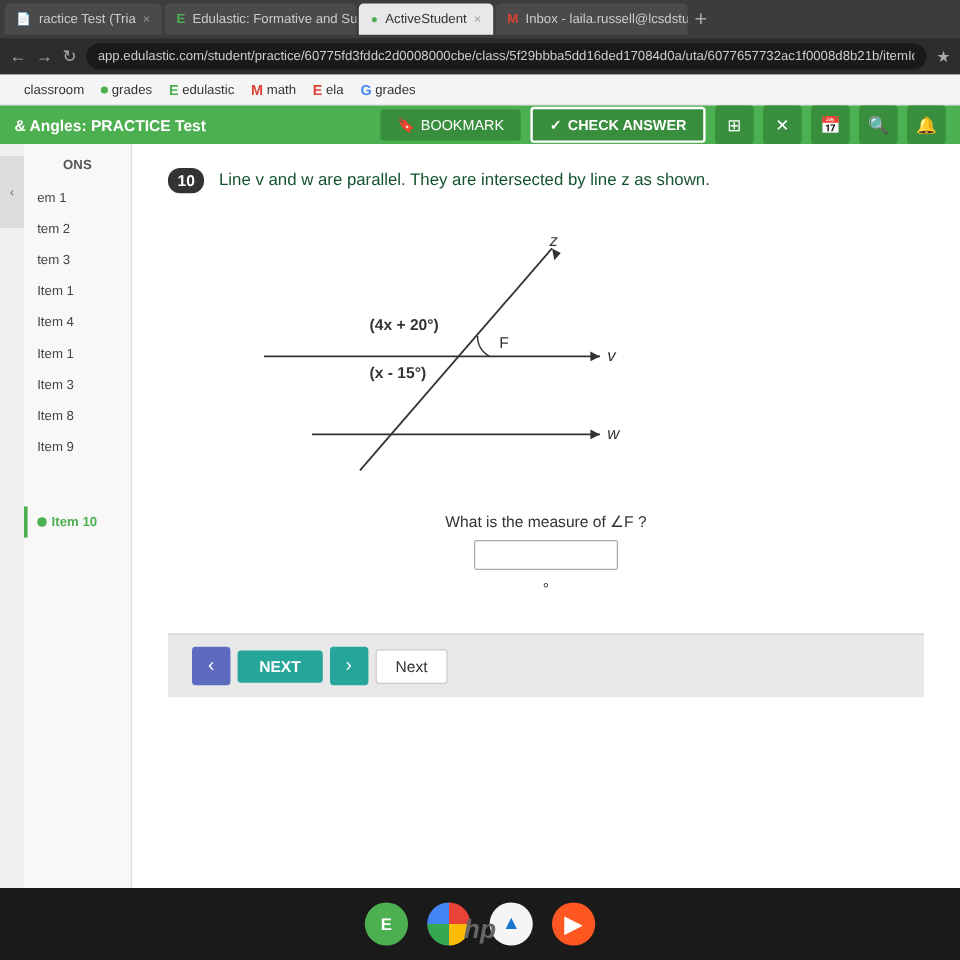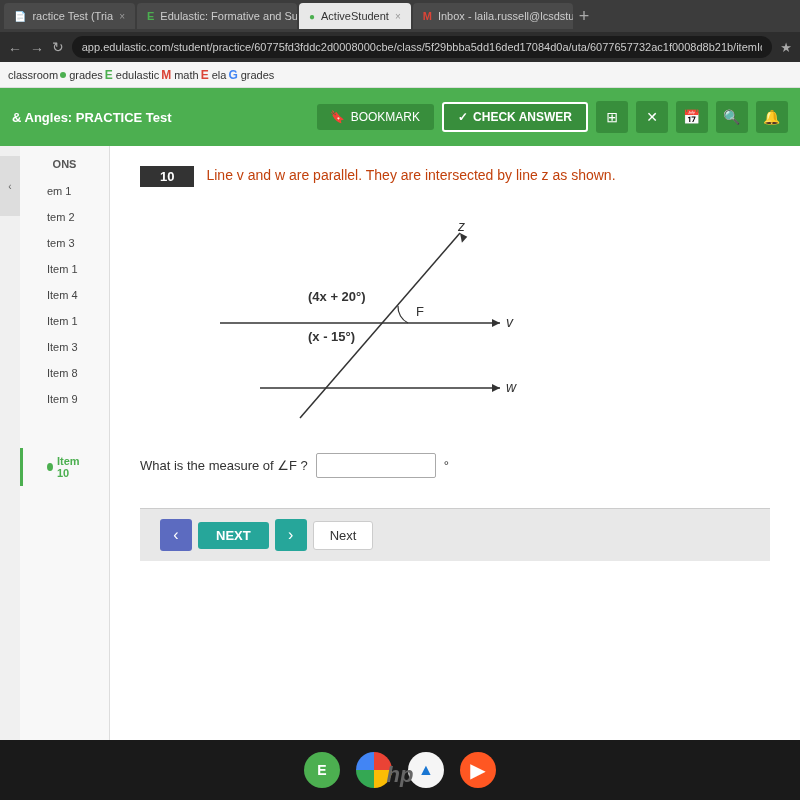--- a/index.html
+++ b/index.html
@@ -75,22 +75,22 @@
       font-size: 11px;
       padding: 3px 10px;
       height: 22px;
     }
 
     .bookmarks-bar {
       display: flex;
       align-items: center;
       background: #f5f5f5;
       height: 26px;
-      padding: 0 8px;
-      gap: 2px;
+      padding: 0 20px;
+      gap: 14px;
       border-bottom: 1px solid #ddd;
     }
 
     .bookmark-item {
       font-size: 11px;
       color: #333;
       cursor: pointer;
       display: flex;
       align-items: center;
       gap: 3px;
@@ -113,21 +113,21 @@
       height: calc(800px - 88px - 60px);
     }
 
     
     .app-header {
       background: #4caf50;
       display: flex;
       align-items: center;
       justify-content: space-between;
       padding: 6px 12px;
-      height: 58px;
+      height: 32px;
     }
 
     .app-title {
       color: white;
       font-size: 13px;
       font-weight: bold;
     }
 
     .header-buttons {
       display: flex;
@@ -196,21 +196,21 @@
 
     .sidebar-header {
       font-size: 11px;
       font-weight: bold;
       color: #555;
       padding: 4px 8px 8px 8px;
       text-align: center;
     }
 
     .sidebar-item {
-      padding: 7px 24px;
+      padding: 7px 8px;
       font-size: 11px;
       color: #444;
       cursor: pointer;
       border-left: 3px solid transparent;
       display: flex;
       align-items: center;
       gap: 4px;
     }
 
     .sidebar-item.active {
@@ -256,29 +256,29 @@
       align-items: flex-start;
       gap: 12px;
       margin-bottom: 16px;
     }
 
     .question-number {
       background: #333;
       color: white;
       font-size: 13px;
       font-weight: bold;
-      padding: 3px 20px;
-      border-radius: 0;
+      padding: 3px 8px;
+      border-radius: 10px;
       min-width: 28px;
       text-align: center;
     }
 
     .question-text {
       font-size: 14px;
-      color: #c2410c;
+      color: #14532d;
       line-height: 1.4;
     }
 
     
     .diagram-container {
       margin: 10px 0 20px 20px;
       position: relative;
       width: 380px;
       height: 230px;
     }
@@ -288,20 +288,21 @@
       height: 100%;
     }
 
     .answer-row {
       display: flex;
       align-items: center;
       gap: 8px;
       margin-top: 10px;
       font-size: 13px;
       color: #333;
+      flex-direction: column;
     }
 
     .answer-input {
       border: 1px solid #aaa;
       border-radius: 2px;
       padding: 4px 8px;
       width: 120px;
       font-size: 13px;
     }
 

